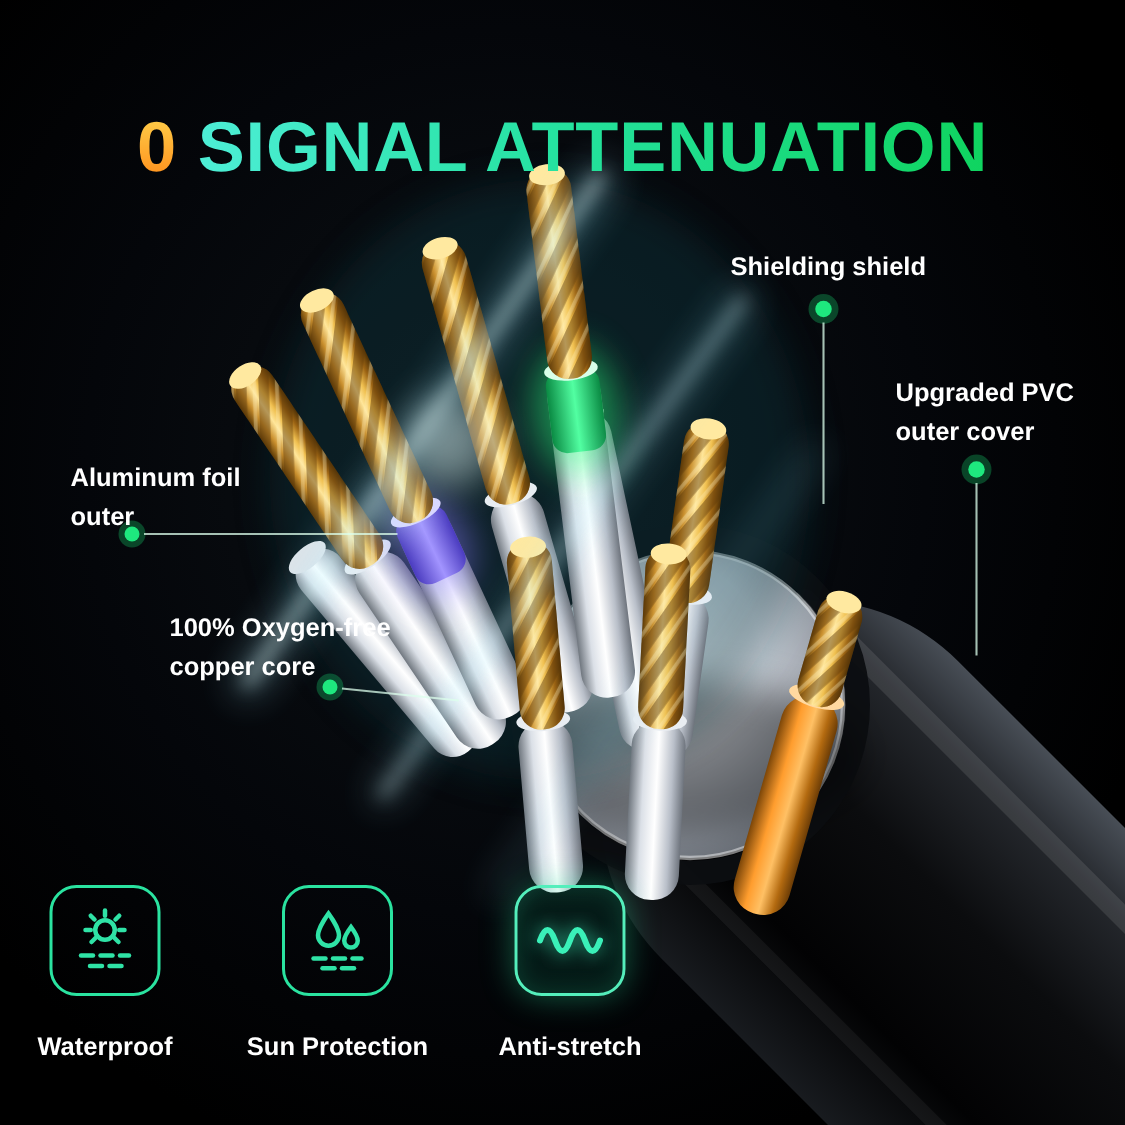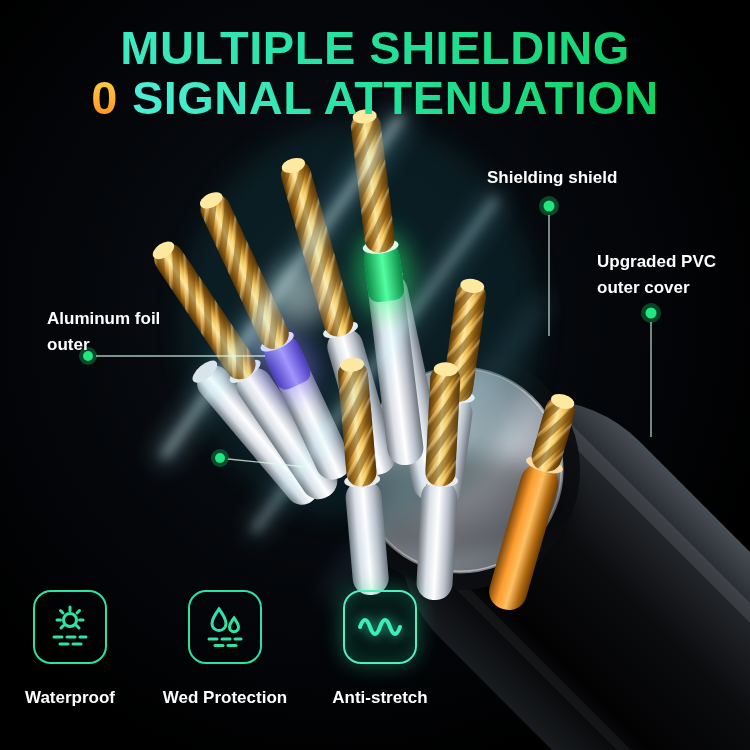--- a/index.html
+++ b/index.html
@@ -226,28 +226,28 @@
         <line x1="96" y1="356" x2="265" y2="356" stroke="rgba(220,255,236,0.75)" stroke-width="1.4"></line>
       </g>
       <g>
         <circle cx="220" cy="458" r="9" fill="rgba(25,232,122,0.28)"></circle>
         <circle cx="220" cy="458" r="5" fill="#1ee87e"></circle>
         <line x1="228" y1="459" x2="306" y2="467" stroke="rgba(220,255,236,0.75)" stroke-width="1.4"></line>
       </g>
     </g>
   </svg>
 
-  <div class="title t1 grad-main">MULTIPLE SHIELDING</div>
   <div class="title t2">
     <span class="grad-zero">0</span><span class="rest grad-main">SIGNAL ATTENUATION</span>
   </div>
 
   <div class="callout co-pvc">Upgraded PVC outer cover</div>
   <div class="callout co-shielding">Shielding shield</div>
   <div class="callout co-aluminum">Aluminum foil outer</div>
+  <div class="callout co-copper">100% Oxygen-free copper core</div>
 
   <div class="feature f1">
     <div class="fbox">
       <svg class="ficon" width="46" height="46" viewBox="0 0 46 46">
         <g stroke="#2fe3a6" stroke-width="3" stroke-linecap="round" fill="none">
           <circle cx="23" cy="16" r="6.5"></circle>
           <line x1="23" y1="3" x2="23" y2="6.5"></line>
           <line x1="32.5" y1="6.5" x2="30" y2="9"></line>
           <line x1="36" y1="16" x2="32.5" y2="16"></line>
           <line x1="13.5" y1="6.5" x2="16" y2="9"></line>
@@ -272,21 +272,21 @@
           <path d="M17,5 C17,5 10,14.5 10,19.5 a7,7 0 0 0 14,0 C24,14.5 17,5 17,5 Z"></path>
           <path d="M32,14 C32,14 27.5,20 27.5,23.2 a4.5,4.5 0 0 0 9,0 C36.5,20 32,14 32,14 Z"></path>
           <line x1="7" y1="35" x2="15" y2="35"></line>
           <line x1="20" y1="35" x2="28" y2="35"></line>
           <line x1="33" y1="35" x2="39" y2="35"></line>
           <line x1="13" y1="41.5" x2="21" y2="41.5"></line>
           <line x1="26" y1="41.5" x2="34" y2="41.5"></line>
         </g>
       </svg>
     </div>
-    <div class="flabel">Wed Protection</div>
+    <div class="flabel">Sun Protection</div>
   </div>
 
   <div class="feature f3">
     <div class="fbox glow">
       <svg class="ficon" width="48" height="48" viewBox="0 0 48 48" style="filter: drop-shadow(0 0 6px rgba(58,240,184,0.8));">
         <path d="M4,24 Q9,10 14,24 T24,24 T34,24 T44,24" stroke="#3af0b8" stroke-width="4" stroke-linecap="round" fill="none"></path>
       </svg>
     </div>
     <div class="flabel">Anti-stretch</div>
   </div>

